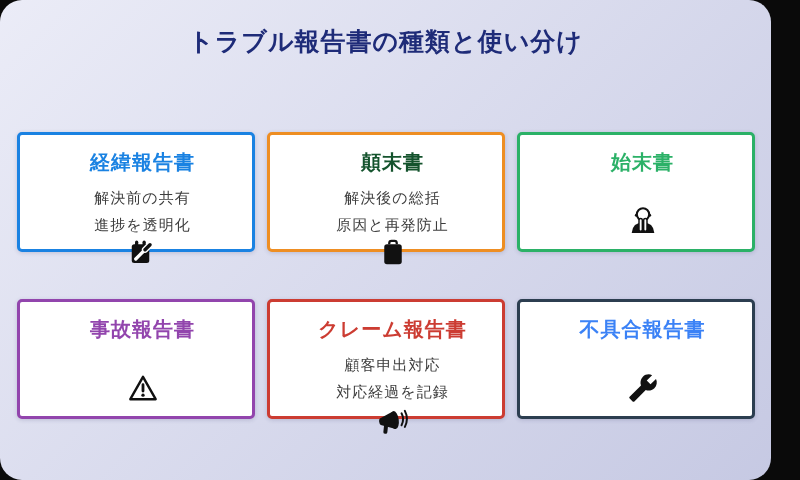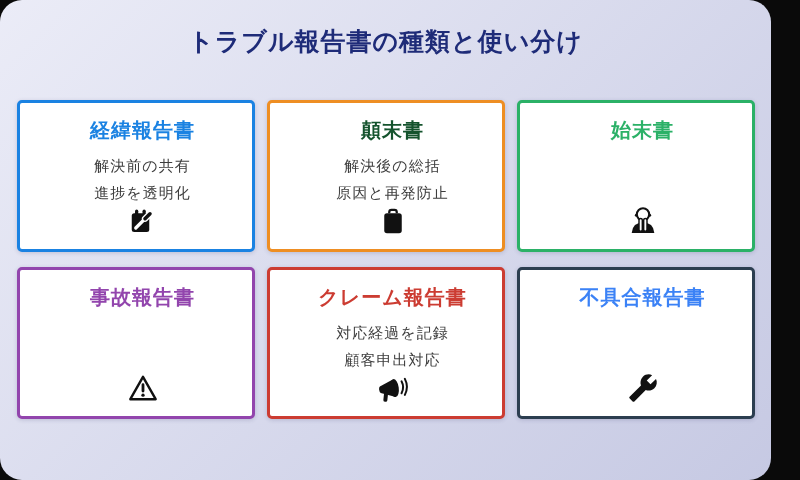--- a/index.html
+++ b/index.html
@@ -33,20 +33,21 @@
   }
   .card {
     background: #ffffff;
     border: 3px solid #888;
     border-radius: 5px;
     display: flex;
     flex-direction: column;
     align-items: center;
     padding: 14px 10px 12px 24px;
     box-shadow: 0 1px 4px rgba(40, 40, 90, 0.18);
+    margin-top: 32px;
   }
   .card-title {
     font-size: 20px;
     font-weight: 700;
     line-height: 26px;
     letter-spacing: 1px;
   }
   .card-lines {
     margin-top: 9px;
     text-align: center;
@@ -126,22 +127,22 @@
           <path d="M12 3.6 L21.5 20.4 H2.5 Z" fill="none" stroke="#111" stroke-width="1.8" stroke-linejoin="round"></path>
           <line x1="12" y1="9.5" x2="12" y2="14.3" stroke="#111" stroke-width="2.1" stroke-linecap="round"></line>
           <circle cx="12" cy="17.4" r="1.25" fill="#111"></circle>
         </svg>
       </div>
     </div>
 
     <div class="card" style="border-color: rgb(204, 60, 50);">
       <div class="card-title" style="color: rgb(204, 60, 50);">クレーム報告書</div>
       <div class="card-lines">
+        <div>顧客申出対応</div>
         <div>対応経過を記録</div>
-        <div>顧客申出対応</div>
       </div>
       <div class="card-icon">
         <svg viewBox="0 0 24 24" width="32" height="32" aria-hidden="true">
           <g transform="rotate(-8 12 12)">
             <ellipse cx="13.2" cy="11.5" rx="3.2" ry="6.8" fill="#111"></ellipse>
             <path d="M2.5 8.8 L13.2 4.7 L13.2 18.3 L2.5 13.6 Q1.6 13.2 1.6 11.2 Q1.6 9.2 2.5 8.8 Z" fill="#111"></path>
             <rect x="4.2" y="13.8" width="3" height="7" rx="1.3" transform="rotate(14 5.7 17.3)" fill="#111"></rect>
           </g>
           <path d="M18.4 6.2 Q20.8 10.7 18.4 15.2" fill="none" stroke="#111" stroke-width="1.5" stroke-linecap="round"></path>
           <path d="M20.9 4.4 Q24 10.4 20.9 16.4" fill="none" stroke="#111" stroke-width="1.5" stroke-linecap="round"></path>

